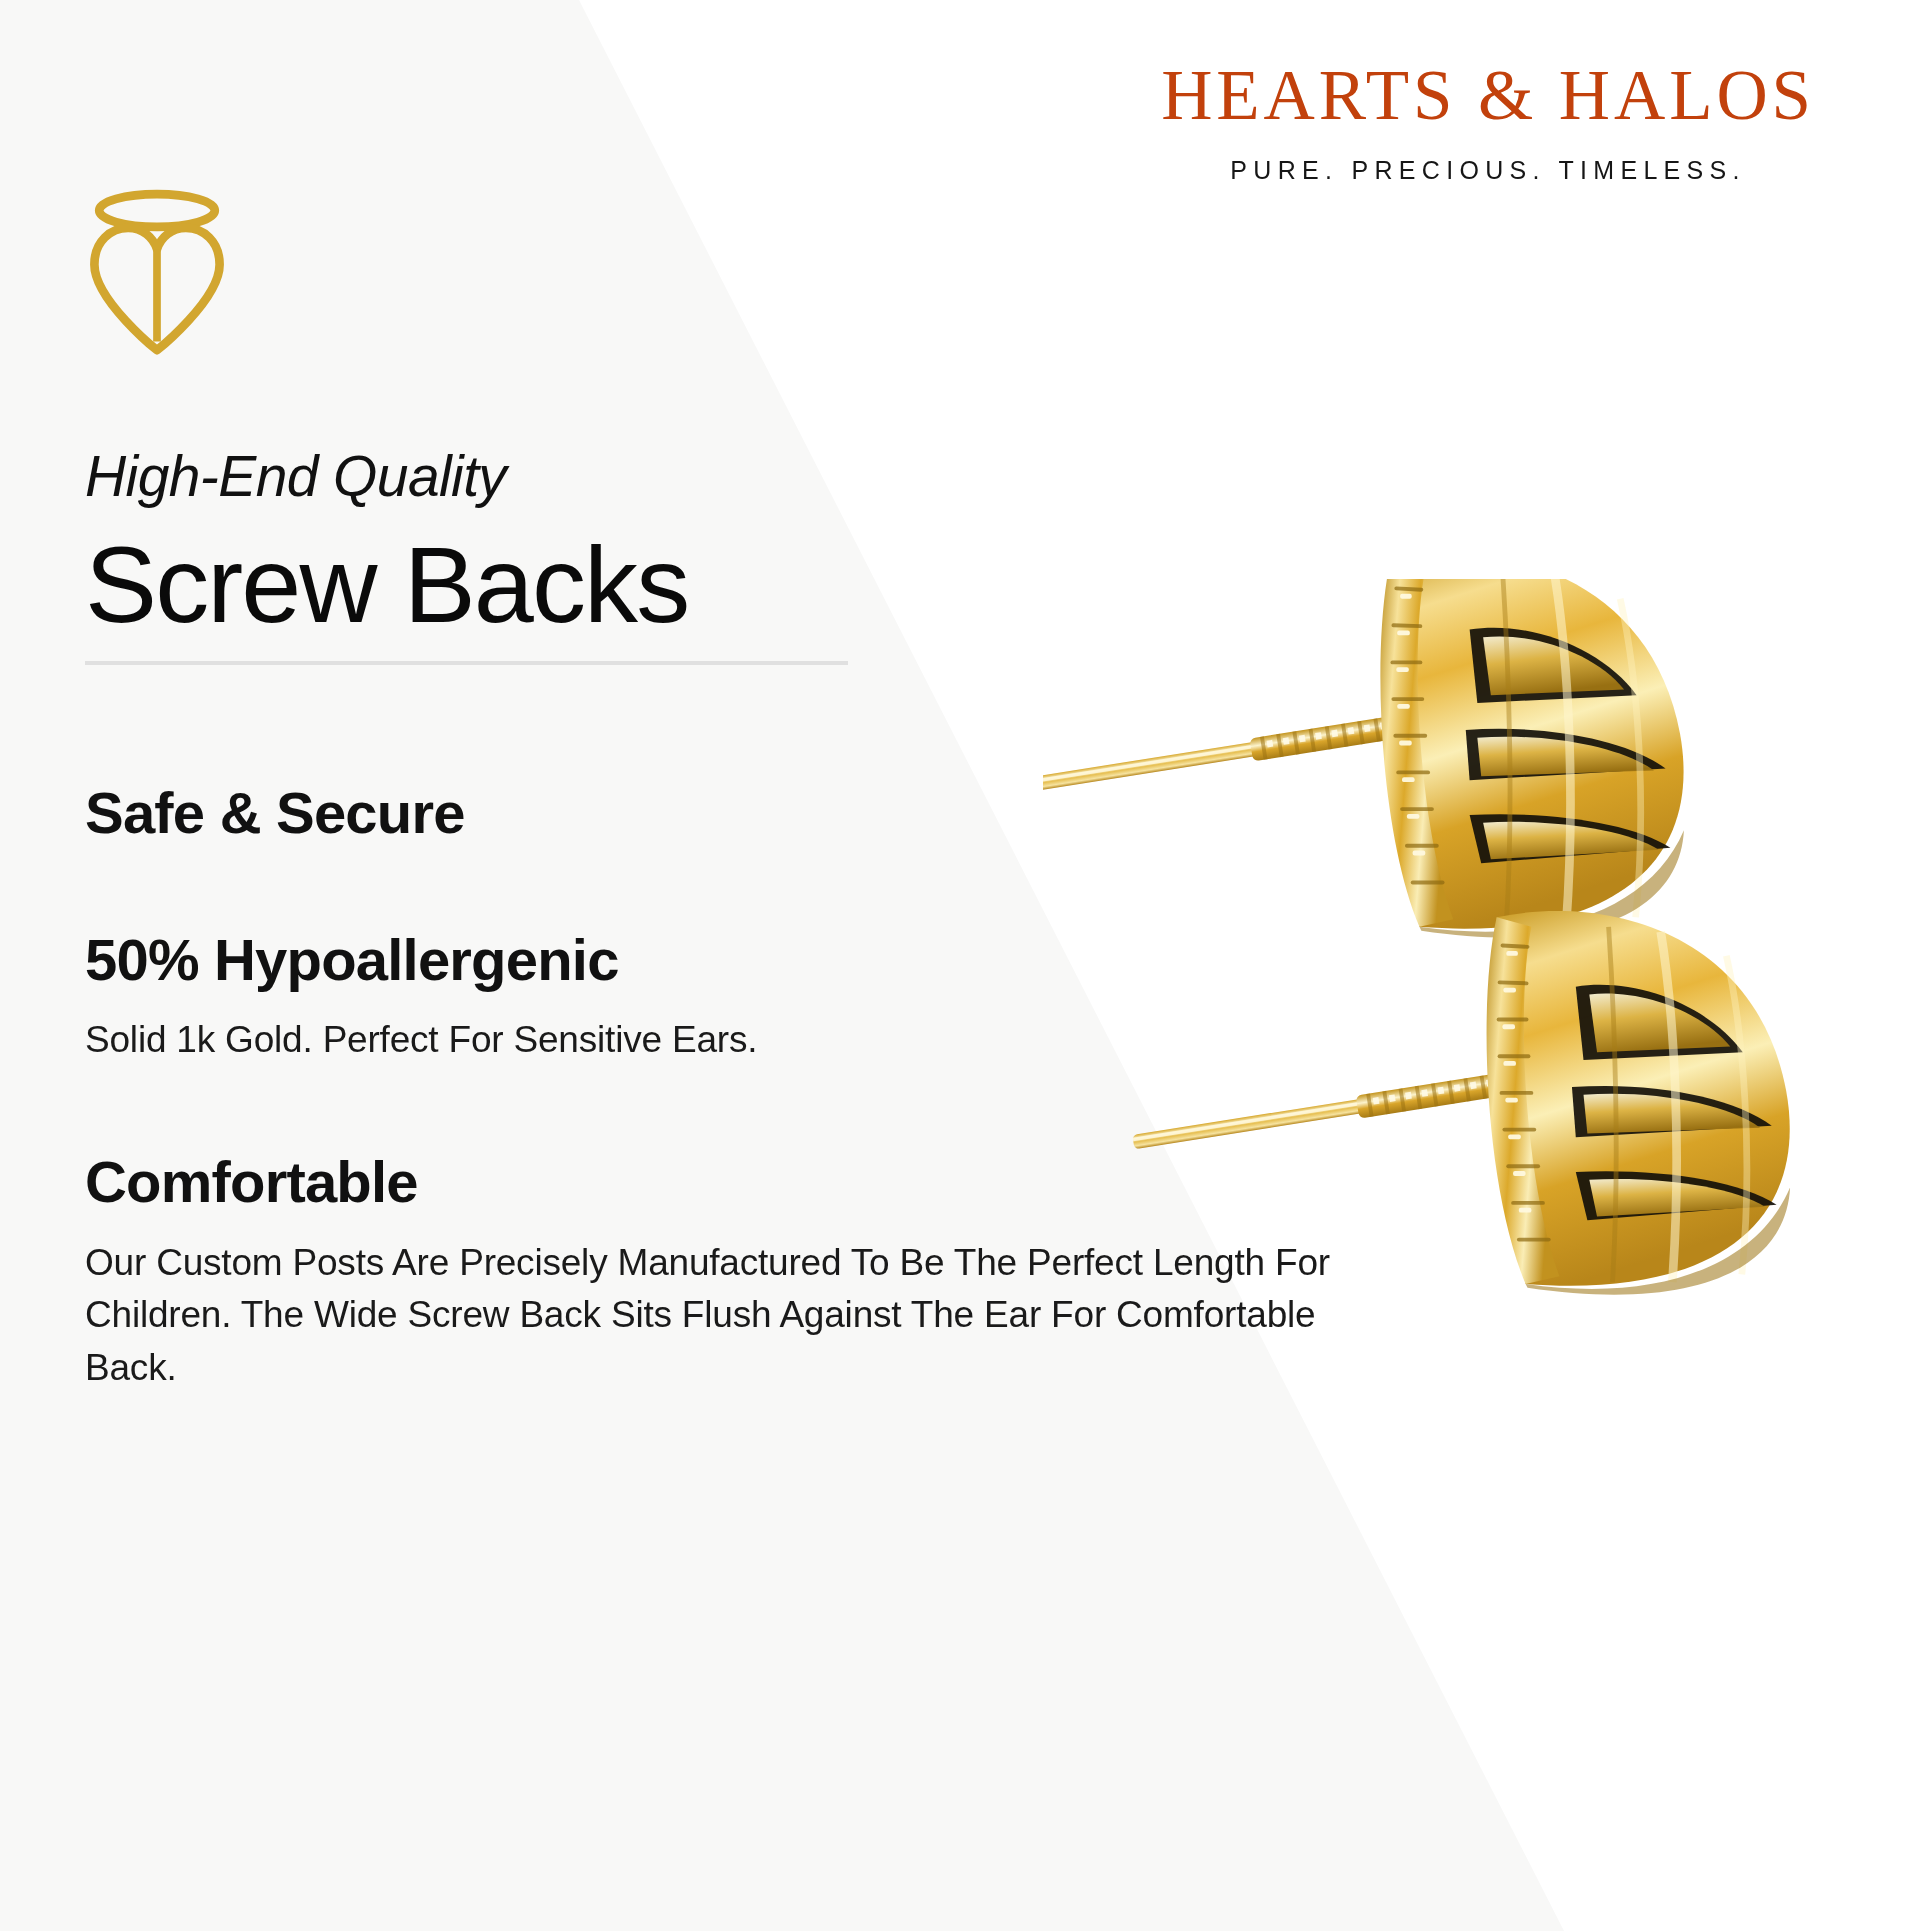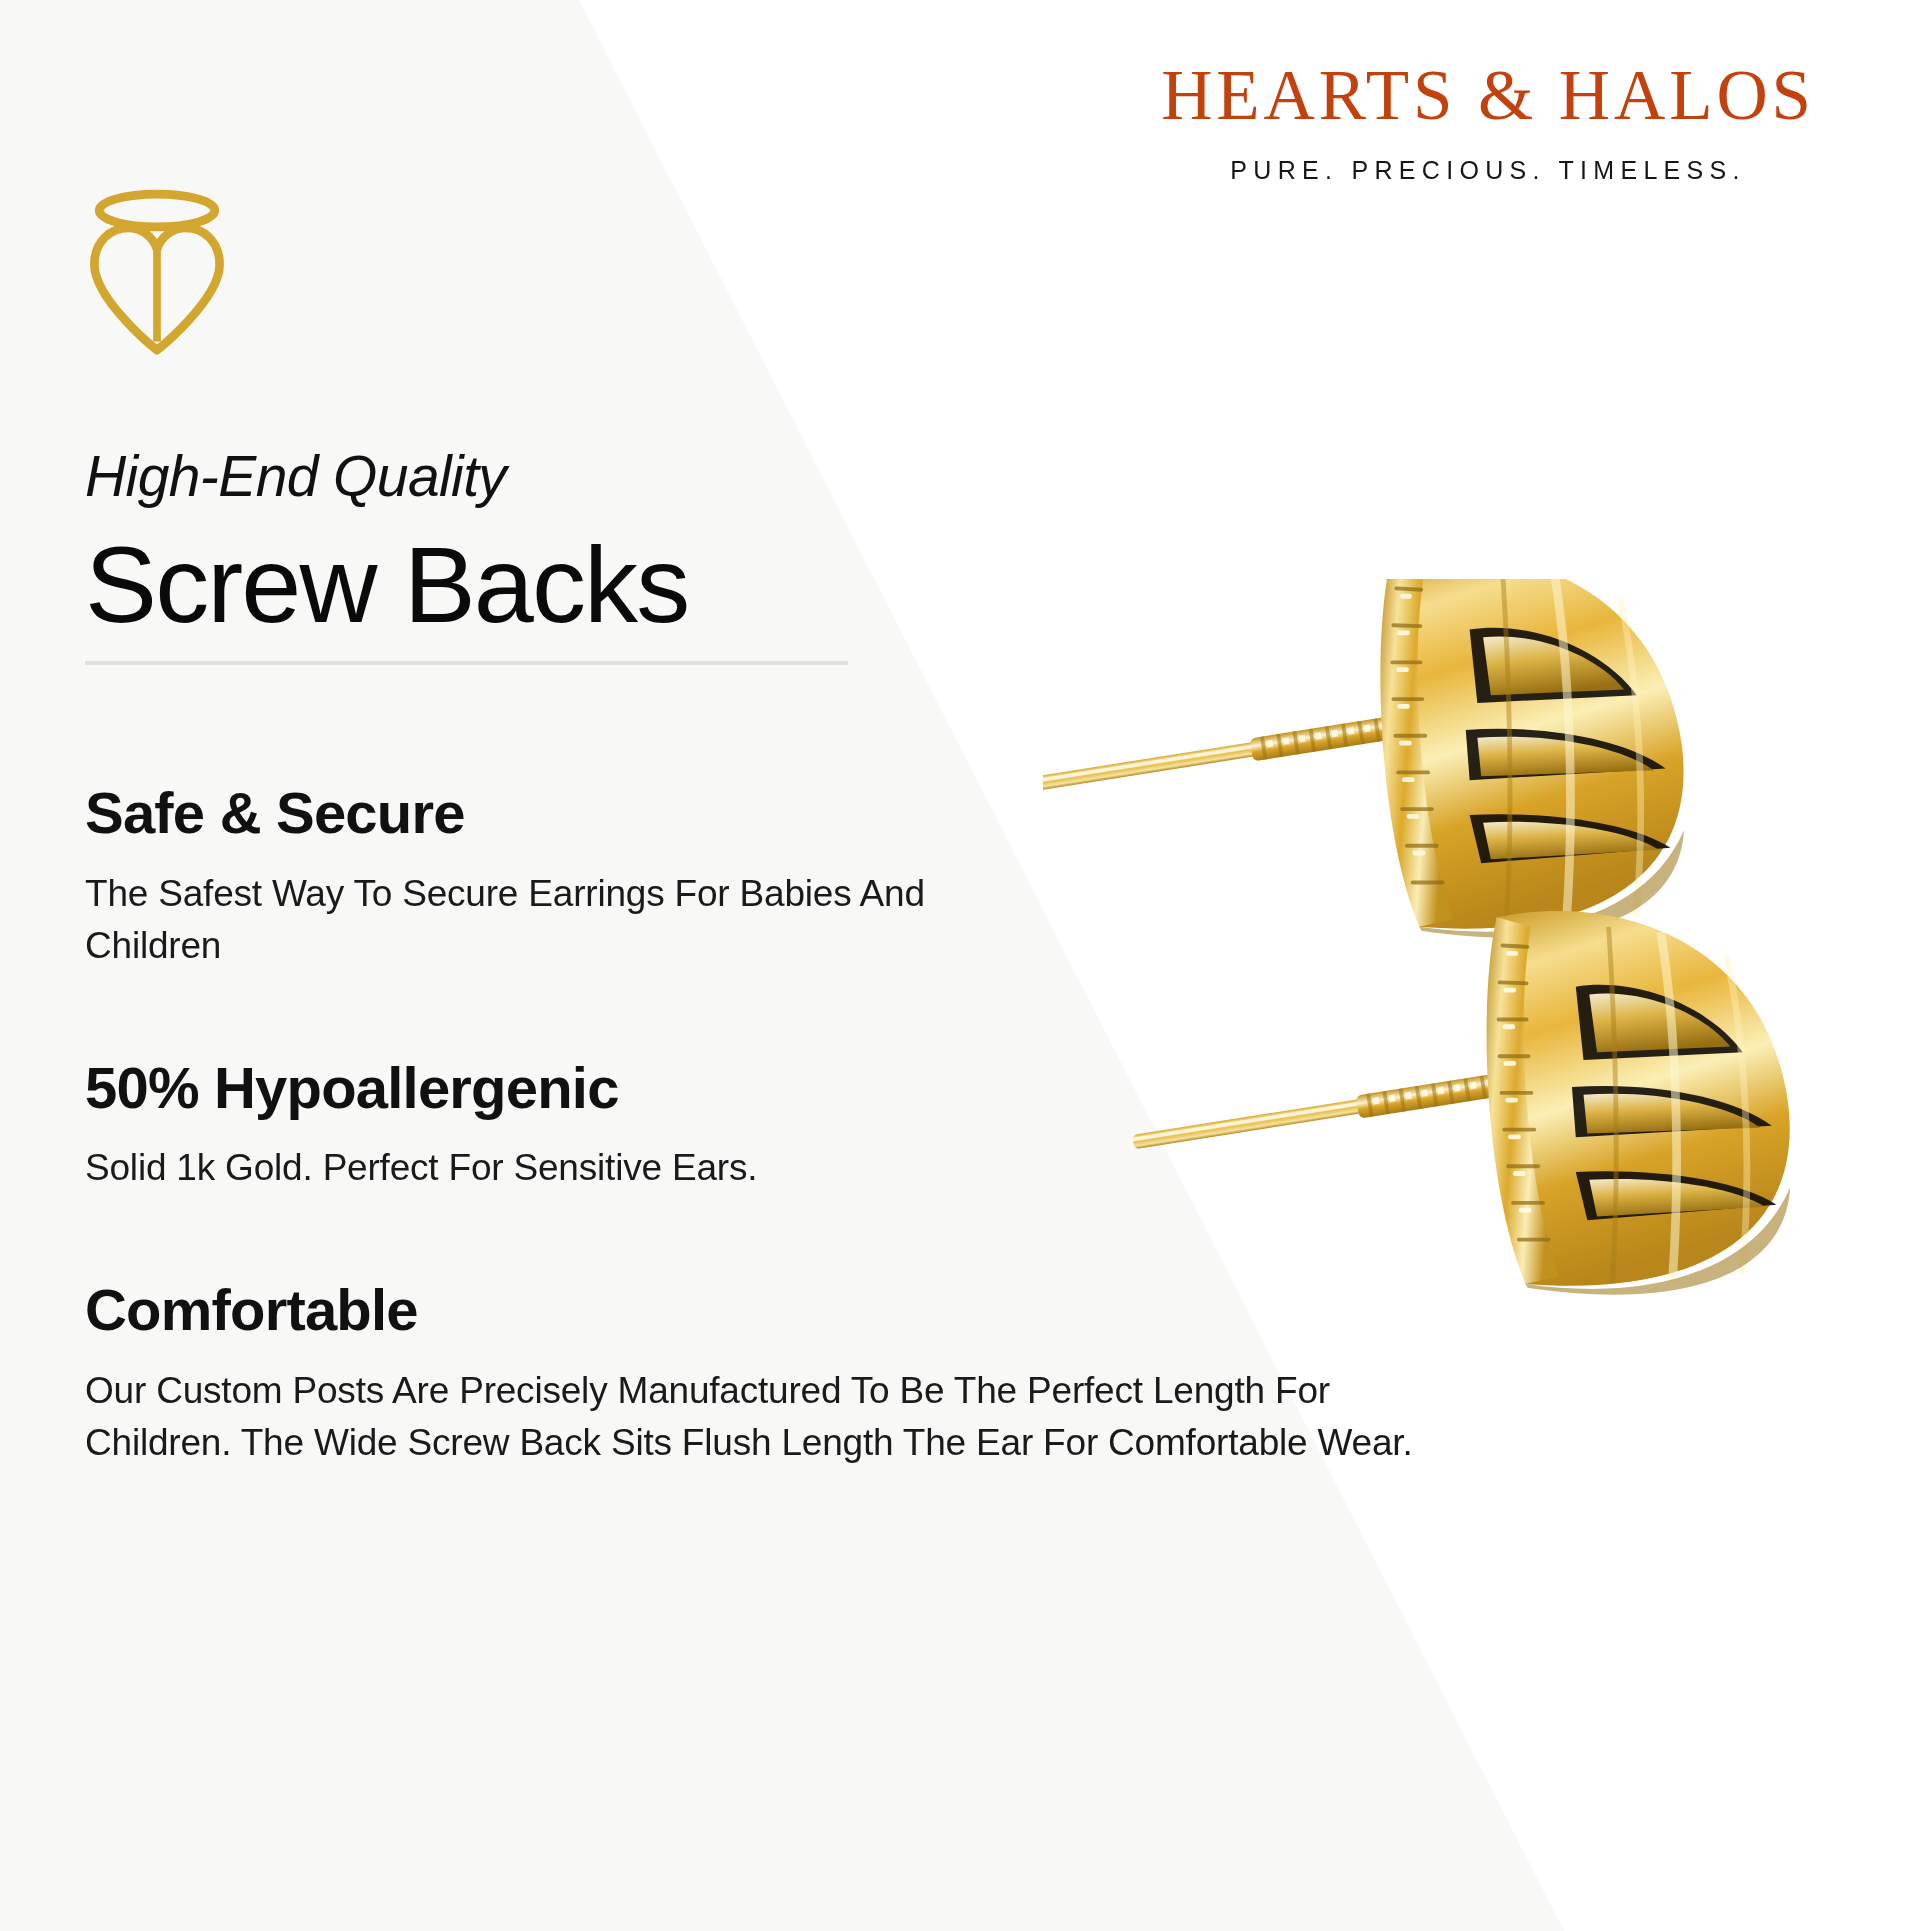--- a/index.html
+++ b/index.html
@@ -119,31 +119,30 @@
   </svg>
 
   <div id="content">
 
     <div class="eyebrow">High-End Quality</div>
     <div id="headline">Screw Backs</div>
     <div id="headline-rule"></div>
 
     <div class="feature" id="feature-0">
       <div class="feature-title">Safe &amp; Secure</div>
-      <div class="feature-body">The Safest Way To Secure Earrings For Babies And Children</div>
     </div>
 
     <div class="feature" id="feature-1">
       <div class="feature-title">50% Hypoallergenic</div>
       <div class="feature-body">Solid 1k Gold. Perfect For Sensitive Ears.</div>
     </div>
 
     <div class="feature" id="feature-2">
       <div class="feature-title">Comfortable</div>
-      <div class="feature-body">Our Custom Posts Are Precisely Manufactured To Be The Perfect Length For Children. The Wide Screw Back Sits Flush Length The Ear For Comfortable Wear.</div>
+      <div class="feature-body">Our Custom Posts Are Precisely Manufactured To Be The Perfect Length For Children. The Wide Screw Back Sits Flush Against The Ear For Comfortable Back.</div>
     </div>
 
   </div>
 
   <svg id="earrings" viewBox="0 0 920 1000">
     <defs>
       <linearGradient id="domeG" x1="0" y1="0" x2="0.25" y2="1">
         <stop offset="0%" stop-color="#C99A22"></stop>
         <stop offset="16%" stop-color="#F6DD8E"></stop>
         <stop offset="34%" stop-color="#E8B63C"></stop>

